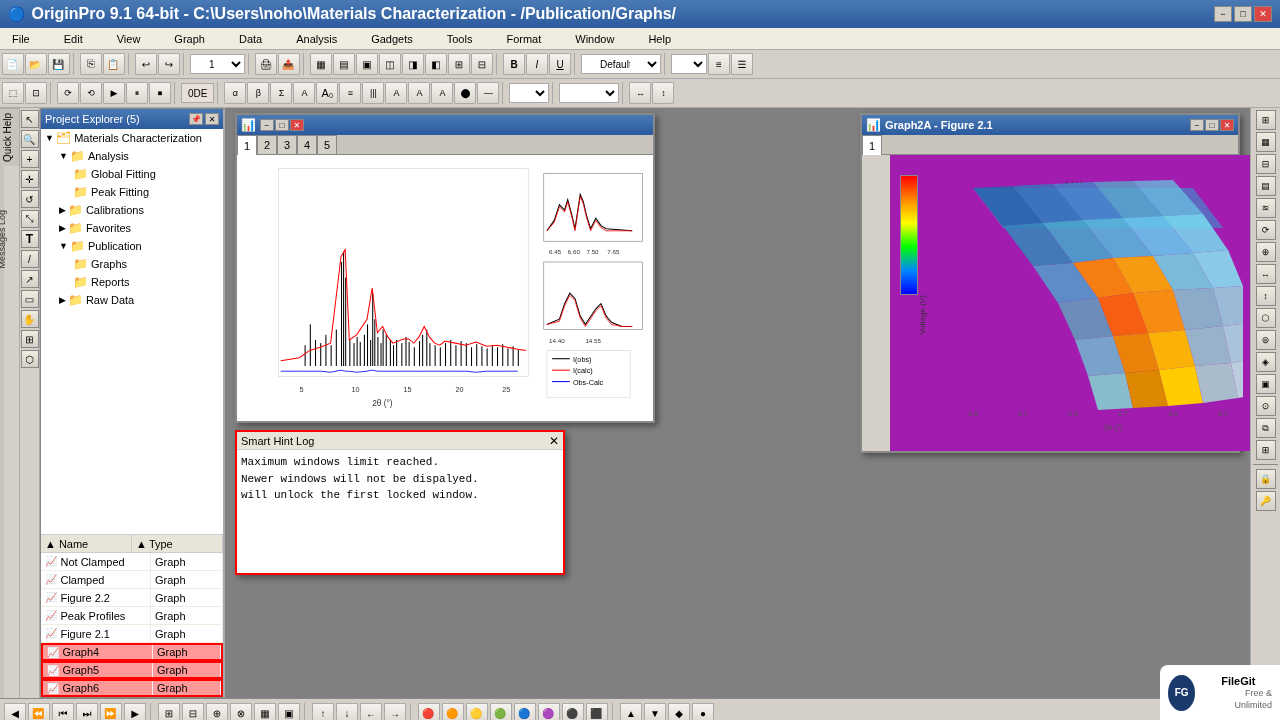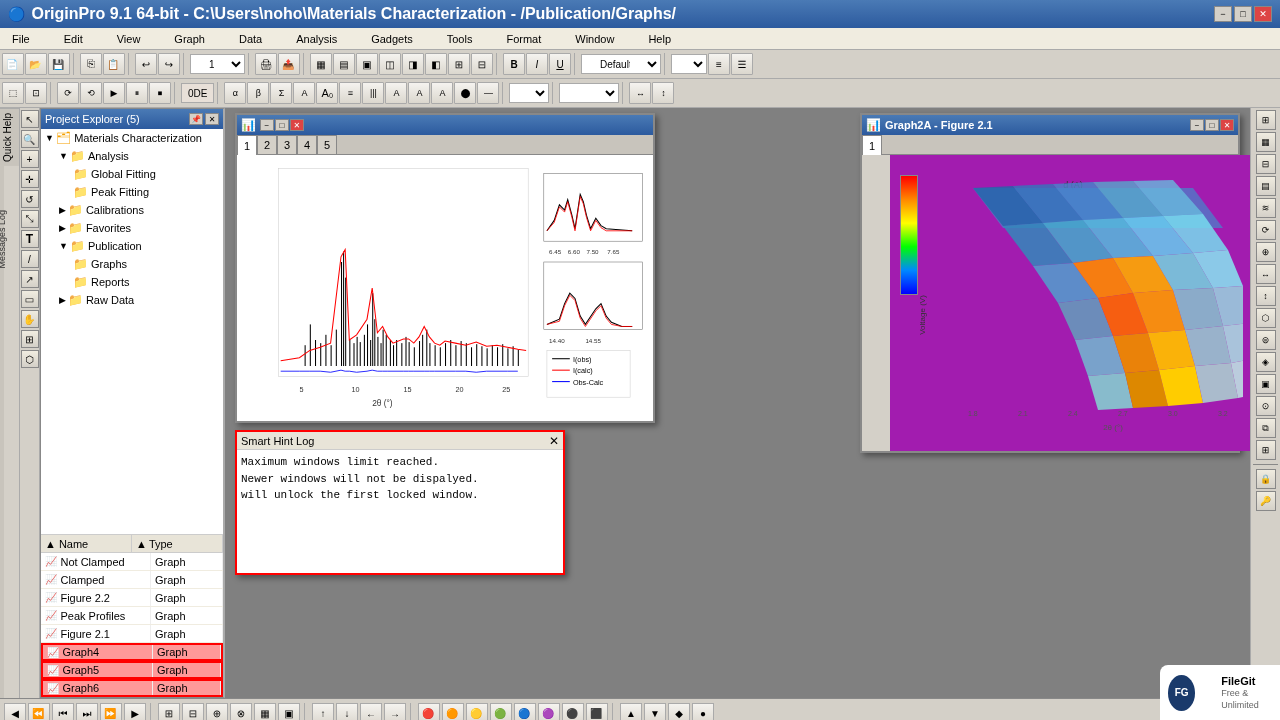--- a/index.html
+++ b/index.html
@@ -384,21 +384,21 @@
       background: #1a3a6b;
       border-radius: 50%;
       display: flex;
       align-items: center;
       justify-content: center;
       color: white;
       font-size: 10px;
       font-weight: bold;
     }
     .filegit-text { line-height: 1.3; margin-left: 20px; }
-    .filegit-subtitle { font-size: 9px; color: #666; font-weight: normal; }
+    .filegit-subtitle { font-size: 9px; color: #666; font-weight: normal; text-align: right; }
 
     
     .highlighted-group {
       border: 2px solid red;
       background: #ffe0e0;
     }
 
     
     .graph3d-area {
       background: #a21caf;

